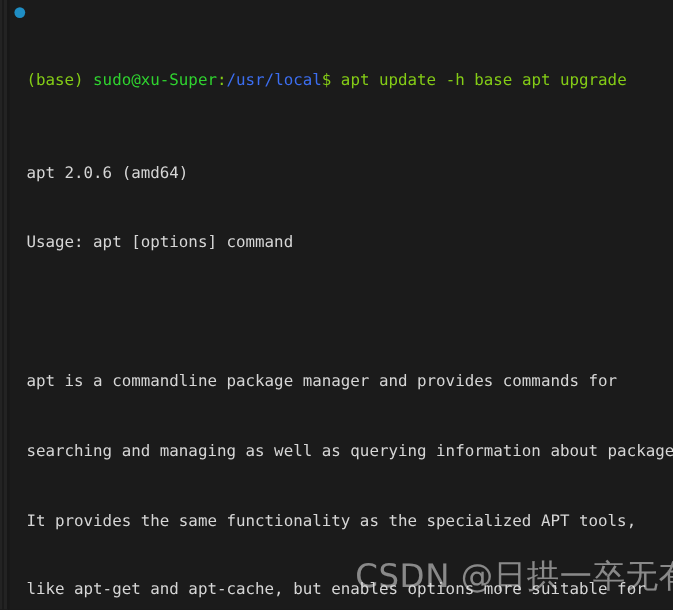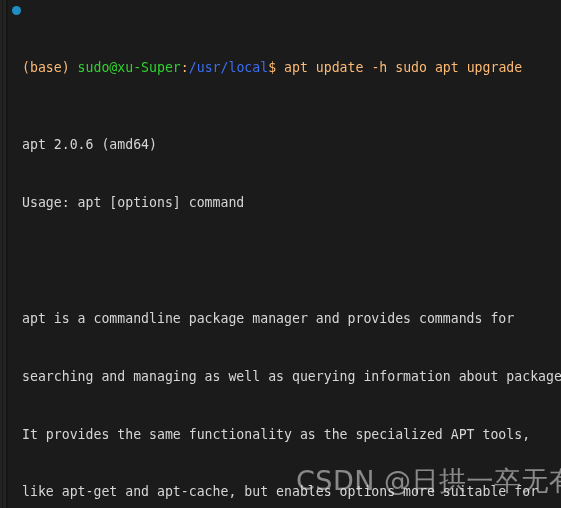--- a/index.html
+++ b/index.html
@@ -68,21 +68,21 @@
 
   .line {
     height: 19.3px;
     white-space: pre;
     overflow: visible;
   }
   .line.blank { color: transparent; }
 
   .seg-user   { color: #2fd32f; }
   .seg-path   { color: #3c6ef0; margin-top: 16px; }
-  .seg-plain  { color: #fdba74; }
+  .seg-plain  { color: #84cc16; }
 
   
   .watermark {
     position: absolute;
     left: 296px;
     top: 466px;
     font-family: "DejaVu Sans", "Liberation Sans", sans-serif;
     font-size: 27px;
     line-height: 30px;
     color: rgba(228, 228, 228, 0.55);
@@ -98,21 +98,21 @@
 
   <div class="gutter">
     <div class="gutter-rule r1"></div>
     <div class="gutter-rule r2"></div>
   </div>
 
   <div class="status-dot"></div>
 
   <div class="screen">
 
-    <div class="line"><span class="seg-plain">(base) </span><span class="seg-user">sudo@xu-Super</span><span class="seg-plain">:</span><span class="seg-path">/usr/local</span><span class="seg-plain">$ </span><span class="seg-plain">apt update -h sudo apt upgrade</span></div>
+    <div class="line"><span class="seg-plain">(base) </span><span class="seg-user">sudo@xu-Super</span><span class="seg-plain">:</span><span class="seg-path">/usr/local</span><span class="seg-plain">$ </span><span class="seg-plain">apt update -h base apt upgrade</span></div>
 
     <div class="line">apt 2.0.6 (amd64)</div>
     <div class="line">Usage: apt [options] command</div>
     <div class="line blank"></div>
     <div class="line">apt is a commandline package manager and provides commands for</div>
     <div class="line">searching and managing as well as querying information about packages.</div>
     <div class="line">It provides the same functionality as the specialized APT tools,</div>
     <div class="line">like apt-get and apt-cache, but enables options more suitable for</div>
     
     

